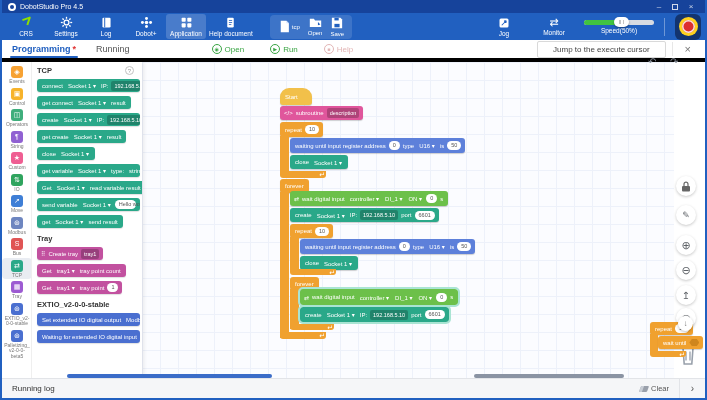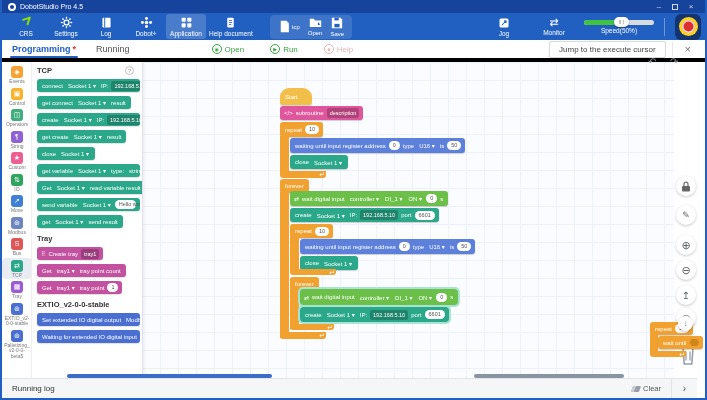--- a/index.html
+++ b/index.html
@@ -34,21 +34,21 @@
   
   .tabbar{height:22px;background:#fff;border-bottom:4px solid #000000;display:flex;align-items:center;padding:0 8px;position:relative;}
   .tab{font-size:9px;color:#555;display:flex;align-items:flex-start;gap:2px;padding:0 2px;height:100%;align-items:center;position:relative;}
   .tab.active{color:#2160c0;font-weight:bold;}
   .tab.active::after{content:"";position:absolute;left:0;right:0;bottom:0;height:2.5px;background:#2160c0;border-radius:2px;}
   .dirty{color:#e03131;font-size:9px;line-height:8px;}
   .runbtn{display:flex;align-items:center;gap:3px;font-size:8px;color:#3aa544;}
   .runbtn .circ{width:10px;height:10px;border-radius:50%;border:1.2px solid #3aa544;display:flex;align-items:center;justify-content:center;font-size:5px;color:#3aa544;}
   .runbtn.disabled{color:#e3b6b6;}
   .runbtn.disabled .circ{border-color:#e3b6b6;color:#e3b6b6;}
-  .jump-btn{font-size:8px;color:#444;border:1px solid #d9d9d9;border-radius:2px;padding:3px 9px;background:#fff;}
+  .jump-btn{font-size:8px;color:#444;border:1px solid #d9d9d9;border-radius:2px;padding:3px 15px;background:#fff;}
   .tab-close{color:#777;font-size:11px;padding:0 6px;}
   .tab-sep{width:1px;height:14px;background:#e7e7e7;margin:0 6px;}
   
   .sidebar{position:absolute;left:0;top:62px;bottom:20px;width:30px;background:#fff;border-right:1px solid #efefef;padding-top:2px;overflow:hidden;z-index:5;}
   .side-item{width:30px;display:flex;flex-direction:column;align-items:center;padding:2px 0 1px;gap:1px;}
   .side-item.sel{background:#e9ecf2;border-radius:4px;}
   .side-ico{width:12px;height:12px;border-radius:3px;color:#fff;font-size:7px;line-height:12px;text-align:center;}
   .side-lbl{font-size:5px;line-height:5.5px;color:#777;text-align:center;width:28px;word-wrap:break-word;}
   
   .flyout{position:absolute;left:30px;top:62px;bottom:20px;width:110px;background:#fff;box-shadow:2px 0 4px rgba(0,0,0,.08);padding:3px 0 0 5px;overflow:hidden;z-index:4;}
@@ -79,21 +79,21 @@
   .tool-circle{position:absolute;left:674px;width:20px;height:20px;border-radius:50%;background:#fff;box-shadow:0 1px 3px rgba(0,0,0,.22);display:flex;align-items:center;justify-content:center;color:#5f6368;z-index:6;}
   .undoredo{position:absolute;top:56px;font-size:10px;color:#8a919c;z-index:6;}
   
   .trash{position:absolute;left:676px;top:342px;z-index:6;}
   .mini{position:absolute;z-index:7;}
   .badge{position:absolute;width:15px;height:15px;border-radius:50%;background:#fff;box-shadow:0 1px 3px rgba(0,0,0,.25);display:flex;align-items:center;justify-content:center;color:#777;font-size:8px;z-index:8;}
   .hex{width:10px;height:7px;background:#cf861d;clip-path:polygon(25% 0,75% 0,100% 50%,75% 100%,25% 100%,0 50%);}
   
   .h-scroll{position:absolute;height:4px;border-radius:2px;z-index:8;}
   
-  .bottombar{position:absolute;left:0;right:8px;bottom:0;height:20px;background:#f5f6f8;border-top:1px solid #e2e4e8;display:flex;align-items:center;padding:0 0 0 10px;z-index:9;}
+  .bottombar{position:absolute;left:0;right:0;bottom:0;height:20px;background:#f5f6f8;border-top:1px solid #e2e4e8;display:flex;align-items:center;padding:0 0 0 10px;z-index:9;}
   .bb-title{font-size:8px;color:#333;}
   .bb-clear{margin-left:auto;display:flex;align-items:center;gap:3px;font-size:7.5px;color:#555;padding-right:10px;}
   .bb-chev{width:26px;height:20px;border-left:1px solid #e2e4e8;display:flex;align-items:center;justify-content:center;color:#555;font-size:10px;}
   .eraser{width:8px;height:6px;background:#9aa0ab;transform:skewX(-20deg);border-radius:1px;position:relative;}
   .eraser::after{content:"";position:absolute;left:0;top:0;bottom:0;width:3px;background:#c9ced6;border-radius:1px 0 0 1px;}
 </style>
 </head>
 <body>
 
 <div class="app">

